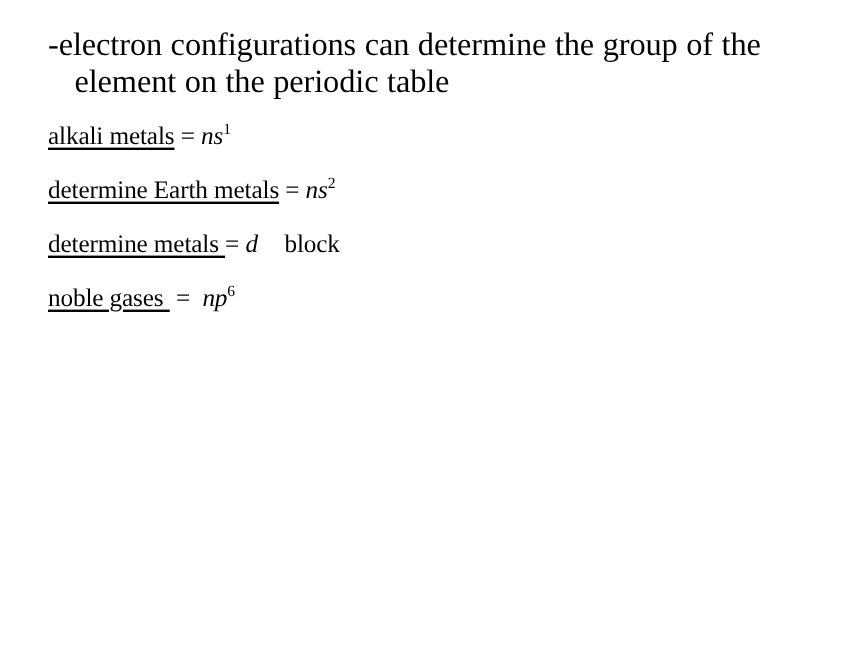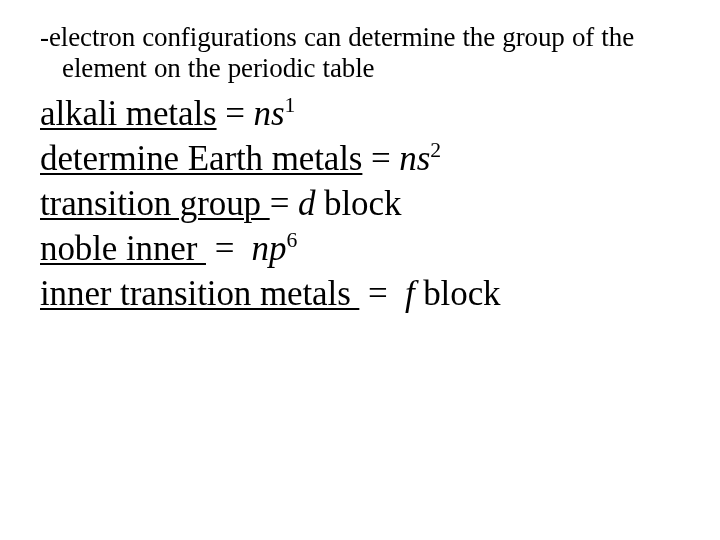--- a/index.html
+++ b/index.html
@@ -35,21 +35,21 @@
     line-height: 31px;
     margin: 0 0 7px 0;
     padding-left: 22px;
     text-indent: -22px;
     letter-spacing: -0.1px;
     word-spacing: 0.5px;
   }
 
   
   .defline {
-    font-size: 35px;
+    font-size: 21px;
     line-height: 45px;
     height: 45px;
     margin: 0;
     white-space: pre;
     letter-spacing: -0.1px;
   }
 
   .term {
     text-decoration: underline;
     text-decoration-thickness: 2px;
@@ -66,36 +66,36 @@
 
   .sup {
     font-style: normal;
     font-size: 0.62em;
     vertical-align: super;
     line-height: 0;
   }
 
   .blockword {
     font-style: normal;
+    margin-left: 17px;
   }
 </style>
 </head>
 <body>
 
 <div class="slide">
 
   <div class="body-block">
 
     <p class="intro"><span>-electron configurations can determine the group</span> <span>of the element on the periodic table</span></p>
 
     <p class="defline"><span class="term">alkali metals</span><span class="eq"> = </span><span class="config">ns</span><span class="sup">1</span><span class="blockword"></span></p>
 
     <p class="defline"><span class="term">determine Earth metals</span><span class="eq"> = </span><span class="config">ns</span><span class="sup">2</span><span class="blockword"></span></p>
 
-    <p class="defline"><span class="term">transition group </span><span class="eq">= </span><span class="config">d</span><span class="sup"></span><span class="blockword"> block</span></p>
+    <p class="defline"><span class="term">determine metals </span><span class="eq">= </span><span class="config">d</span><span class="sup"></span><span class="blockword"> block</span></p>
 
 
-    <p class="defline"><span class="term">noble inner </span><span class="eq"> =  </span><span class="config">np</span><span class="sup">6</span><span class="blockword"></span></p>
+    <p class="defline"><span class="term">noble gases </span><span class="eq"> =  </span><span class="config">np</span><span class="sup">6</span><span class="blockword"></span></p>
 
-    <p class="defline"><span class="term">inner transition metals </span><span class="eq"> =  </span><span class="config">f</span><span class="sup"></span><span class="blockword"> block</span></p>
 
   </div>
 </div>
 
 </body></html>

